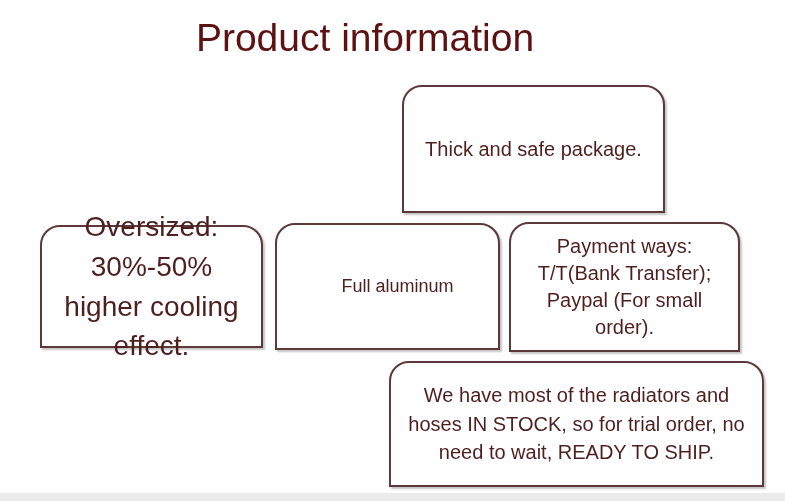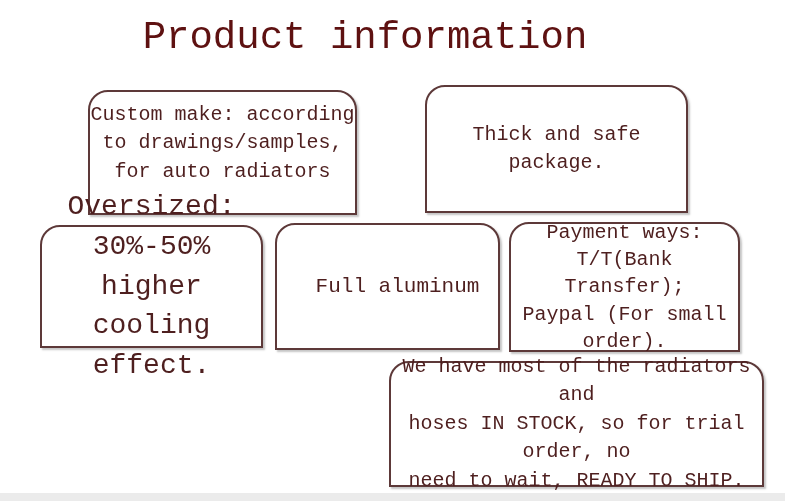--- a/index.html
+++ b/index.html
@@ -7,21 +7,20 @@
     padding: 0;
     background: #ffffff;
     font-family: "Liberation Sans", sans-serif;
   }
   .canvas {
     position: relative;
     width: 785px;
     height: 501px;
     background: #ffffff;
     overflow: hidden;
-    font-family: Liberation Mono, monospace;
   }
   .title {
     position: absolute;
     top: 16px;
     left: 0;
     width: 730px;           
     margin: 0;
     text-align: center;
     font-size: 39px;
     font-weight: 400;
@@ -44,50 +43,45 @@
     width: 100%;
     text-align: center;
     white-space: pre-line;
     font-size: 20px;
     line-height: 1.42;
     color: #4e1f1f;
   }
   
   .box-custom   { left: 88px;  top: 90px;  width: 269px; height: 125px; align-items: flex-start; }
   .box-custom .txt { padding-top: 9px; }
-  .box-package  { left: 425px; top: 85px;  width: 263px; height: 128px; }
+  .box-package  { left: 402px; top: 85px;  width: 263px; height: 128px; }
   .box-oversized{ left: 40px;  top: 225px; width: 223px; height: 123px; }
   .box-oversized .txt { font-size: 28px; }
   .box-aluminum { left: 275px; top: 223px; width: 225px; height: 127px; }
-  .box-aluminum .txt { font-size: 21px; margin-left: 20px; }
+  .box-aluminum .txt { font-size: 18px; margin-left: 20px; }
   .box-payment  { left: 509px; top: 222px; width: 231px; height: 130px; }
   .box-payment .txt { line-height: 1.36; }
   .box-warranty { left: 27px;  top: 359px; width: 351px; height: 127px; }
   .box-stock    { left: 389px; top: 361px; width: 375px; height: 126px; align-items: center; }
   .bottom-strip {
     position: absolute;
     left: 0;
     bottom: 0;
     width: 785px;
     height: 8px;
     background: #ebebeb;
   }
 </style>
 </head>
 <body>
 
 <div class="canvas">
 
   <h1 class="title">Product information</h1>
 
-  <div class="box box-custom">
-    <span class="txt">Custom make: according
-to drawings/samples,
-for auto radiators</span>
-  </div>
 
   <div class="box box-package">
     <span class="txt">Thick and safe package.</span>
   </div>
 
   <div class="box box-oversized">
     <span class="txt">Oversized: 30%-50%
 higher cooling effect.</span>
   </div>
 

